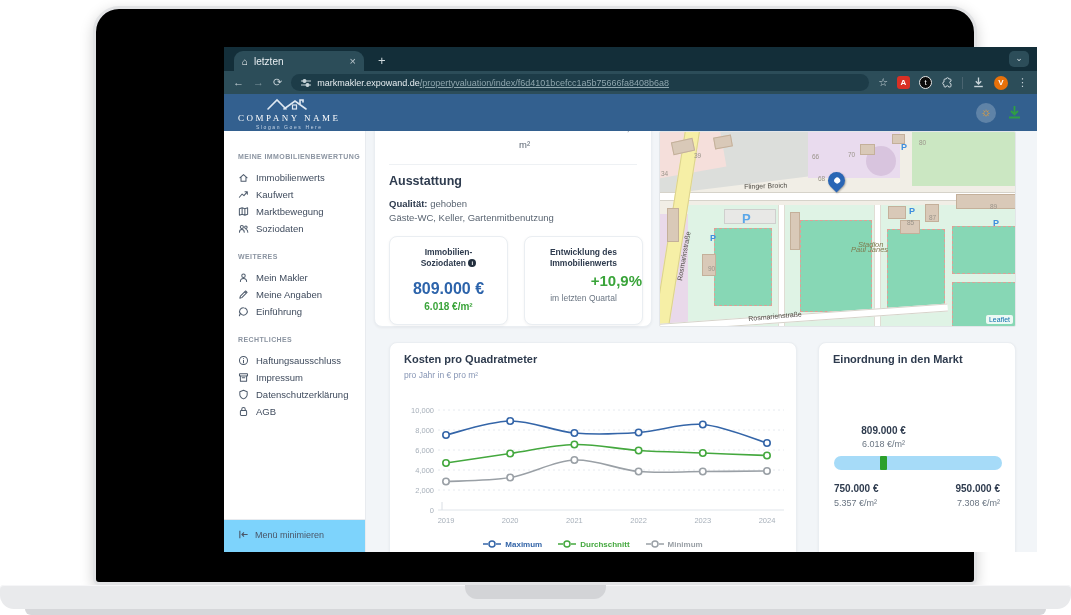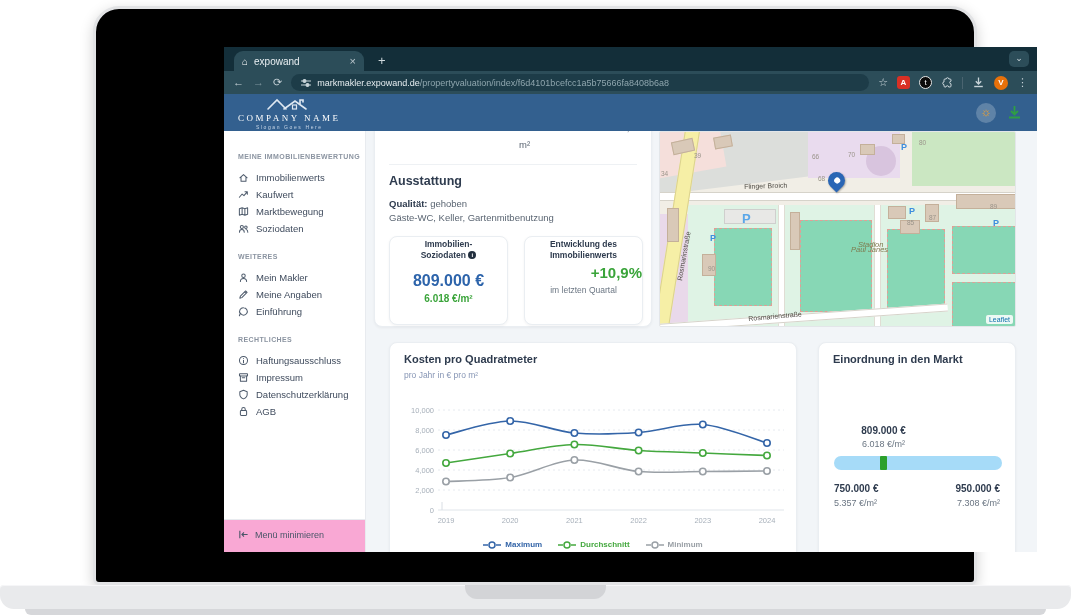--- a/index.html
+++ b/index.html
@@ -24,21 +24,21 @@
   .tab-close { color:#b9c6cc; font-size:11px; }
   .newtab { color:#cfd9dd; font-size:13px; margin:0 0 3px 14px; }
   .tab-chevron { position:absolute; right:8px; top:4px; width:20px; height:16px; background:#2c4d59;
                  border-radius:5px; color:#cfd9dd; font-size:9px; text-align:center; line-height:14px; }
   .toolbar { height:23px; background:#2c4d59; display:flex; align-items:center; gap:9px; padding:0 9px; }
   .nav-ic { color:#c7d3d8; font-size:11px; line-height:1; }
   .nav-ic.dim { color:#7e959e; }
   .urlpill { flex:1; height:17px; background:#1d3c48; border-radius:9px; display:flex; align-items:center;
              gap:6px; padding:0 10px; font-size:9px; white-space:nowrap; overflow:hidden; }
   .urlpill .host { color:#e6edf0; }
-  .urlpill .path { color:#8fa6ae; }
+  .urlpill .path { color:#8fa6ae;text-decoration:underline; }
   .ext-pdf { width:13px; height:13px; background:#d93025; border-radius:3px; color:#fff; font-size:8px; font-weight:bold;
              text-align:center; line-height:13px; }
   .ext-t { width:13px; height:13px; background:#0b0b0b; border:1px solid #e6e6e6; border-radius:50%; color:#fff;
            font-size:8px; text-align:center; line-height:11px; }
   .tb-sep { width:1px; height:12px; background:#4a6470; }
   .avatar { width:14px; height:14px; background:#e8710a; border-radius:50%; color:#fff; font-size:8px; font-weight:bold;
             text-align:center; line-height:14px; }
 
   
   .siteheader { height:37px; background:#33608f; display:flex; align-items:center; padding:0 14px; }
@@ -49,34 +49,34 @@
   .sun-btn { width:20px; height:20px; border-radius:50%; background:rgba(255,255,255,.22); color:#f0a02e;
              font-size:12px; text-align:center; line-height:19px; }
 
   
   .bodyrow { display:flex; height:421px; }
   .sidebar { position:relative; width:142px; background:#fff; border-right:1px solid #e8ebef; padding:6px 0 0 14px; }
   .sb-title { font-size:7px; font-weight:bold; color:#8b94a1; letter-spacing:.4px; margin:16px 0 9px; }
   .sb-item { display:flex; align-items:center; gap:7px; height:17px; font-size:9.5px; color:#3f4b5d; cursor:pointer; }
   .sb-item svg { flex:0 0 11px; }
   .sb-min { position:absolute; left:0; bottom:0; width:141px; border-top:1px solid #e8ebef; padding:9px 0 12px 14px;
-            display:flex; align-items:center; gap:6px; font-size:9px; color:#4a5668; background:#f9a8d4; }
+            display:flex; align-items:center; gap:6px; font-size:9px; color:#4a5668; background:#7dd3fc; }
   .main { position:relative; flex:1; background:#f2f5f8; overflow:hidden; }
 
   .card { position:absolute; background:#fff; border:1px solid #eaeef2; border-radius:8px; box-shadow:0 1px 3px rgba(16,24,40,.05); }
   .cardtop { left:8px; top:-46px; width:278px; height:242px; }
   .detailrow { position:absolute; left:144px; top:34px; width:122px; font-size:9.5px; color:#5a6572; line-height:1.75; }
   .detailrow b { color:#2e3b4e; }
   .divider { position:absolute; left:14px; right:14px; top:78px; border-top:1px solid #eef1f4; }
   .h-ausstattung { position:absolute; left:14px; top:88px; font-size:12.5px; font-weight:bold; color:#2e3b4e; }
   .quality { position:absolute; left:14px; top:112px; font-size:9.5px; color:#5a6572; }
   .quality b { color:#2e3b4e; }
   .features { position:absolute; left:14px; top:126px; font-size:9.5px; color:#5a6572; }
 
-  .statcard { width:119px; height:89px; top:105px; text-align:center; padding-top:2px; }
+  .statcard { width:119px; height:89px; top:105px; text-align:center; padding-top:10px; }
   .sc1 { left:23px; } .sc2 { left:158px; }
   .sc-title { font-size:8.5px; font-weight:bold; color:#2e3b4e; line-height:1.25; }
   .info-dot { display:inline-block; width:8px; height:8px; background:#222f3e; border-radius:50%; color:#fff;
               font-size:6px; line-height:8px; vertical-align:middle; }
   .sc-value-blue { margin-top:12px; font-size:16px; font-weight:bold; color:#2d64ab; }
   .sc-sub-green { margin-top:3px; font-size:10px; font-weight:bold; color:#3aa43a; }
   .sc-value-green { margin-top:4px; font-size:15px; font-weight:bold; color:#3aa43a;text-align:right; }
   .sc-caption { margin-top:4px; font-size:8.5px; color:#6b7683; }
 
   
@@ -109,21 +109,21 @@
   .leaflet-chip { position:absolute; right:2px; bottom:2px; background:rgba(255,255,255,.85); color:#0d6fad;
                   font-size:7px; padding:1px 3px; border-radius:2px; }
 
   
   .chartcard { left:23px; top:211px; width:408px; height:235px; }
   .ch-title { position:absolute; left:14px; top:10px; font-size:11px; font-weight:bold; color:#2e3b4e; }
   .ch-sub { position:absolute; left:14px; top:27px; font-size:8.5px; color:#8796b5; }
   #chart { position:absolute; left:0; top:57px; }
   .ytick, .xtick { font-size:7.5px; fill:#a7b0ba; font-family:"Liberation Sans",sans-serif; }
   .legend { position:absolute; left:0; top:197px; width:100%; display:flex; justify-content:center; gap:16px; }
-  .lg-item { display:flex; align-items:center; gap:4px; font-size:8px; font-weight:bold; }
+  .lg-item { display:flex; gap:4px; font-size:8px; font-weight:bold; }
 
   
   .marketcard { left:452px; top:211px; width:198px; height:235px; }
   .mk-title { position:absolute; left:14px; top:10px; font-size:11px; font-weight:bold; color:#2e3b4e; }
   .mk-cur { position:absolute; top:82px; text-align:center; transform:translateX(-50%); }
   .mk-cur .p { font-size:10px; font-weight:bold; color:#2e3b4e; }
   .mk-cur .s { font-size:9px; color:#6b7683; margin-top:3px; }
   .mk-bar { position:absolute; left:15px; top:113px; width:168px; height:14px; background:#a6dbf8; border-radius:7px; }
   .mk-marker { position:absolute; top:0; width:7px; height:14px; background:#2ca02c; border-radius:1px; }
   .mk-lo { position:absolute; left:15px; top:140px; }
@@ -134,21 +134,21 @@
 </head>
 <body>
 
 <div class="stage">
   <div class="bezel">
     <div class="screen">
 
       <div class="tabstrip">
         <div class="tab">
           <span class="fav">⌂</span>
-          <span class="tab-title">expowand</span>
+          <span class="tab-title">letzten</span>
           <span class="tab-close">×</span>
         </div>
         <div class="newtab">+</div>
         <div class="tab-chevron">⌄</div>
       </div>
 
       <div class="toolbar">
         <span class="nav-ic">←</span>
         <span class="nav-ic dim">→</span>
         <span class="nav-ic">⟳</span>

